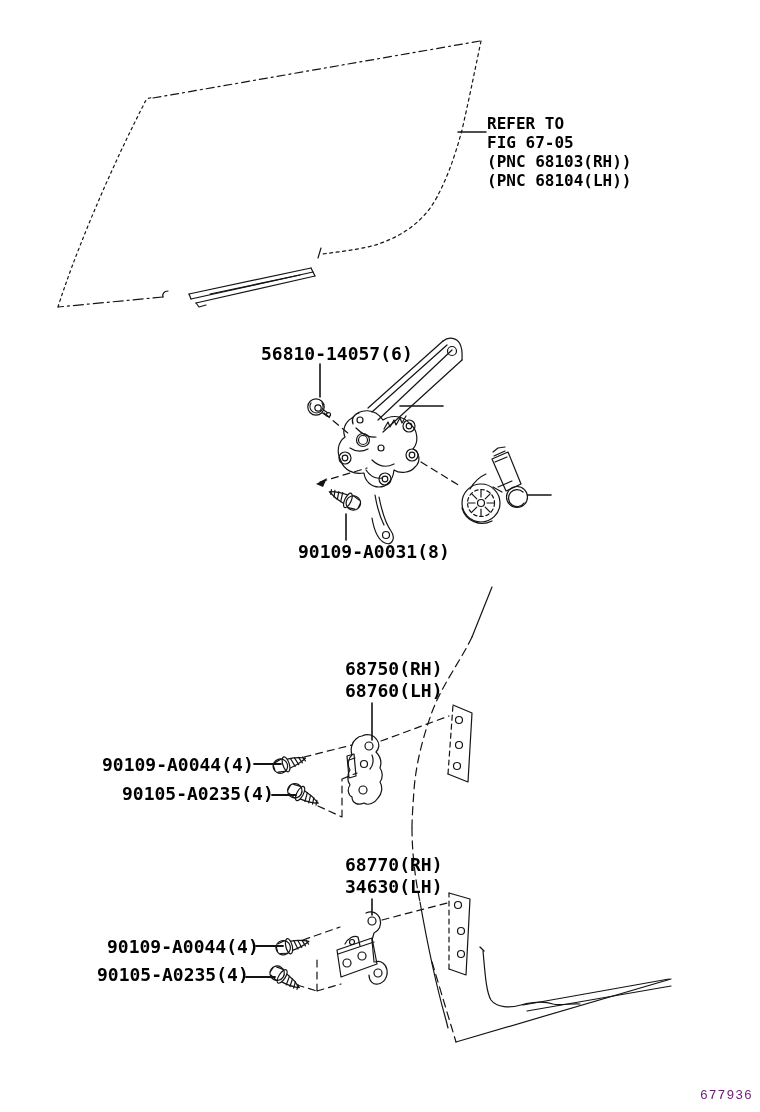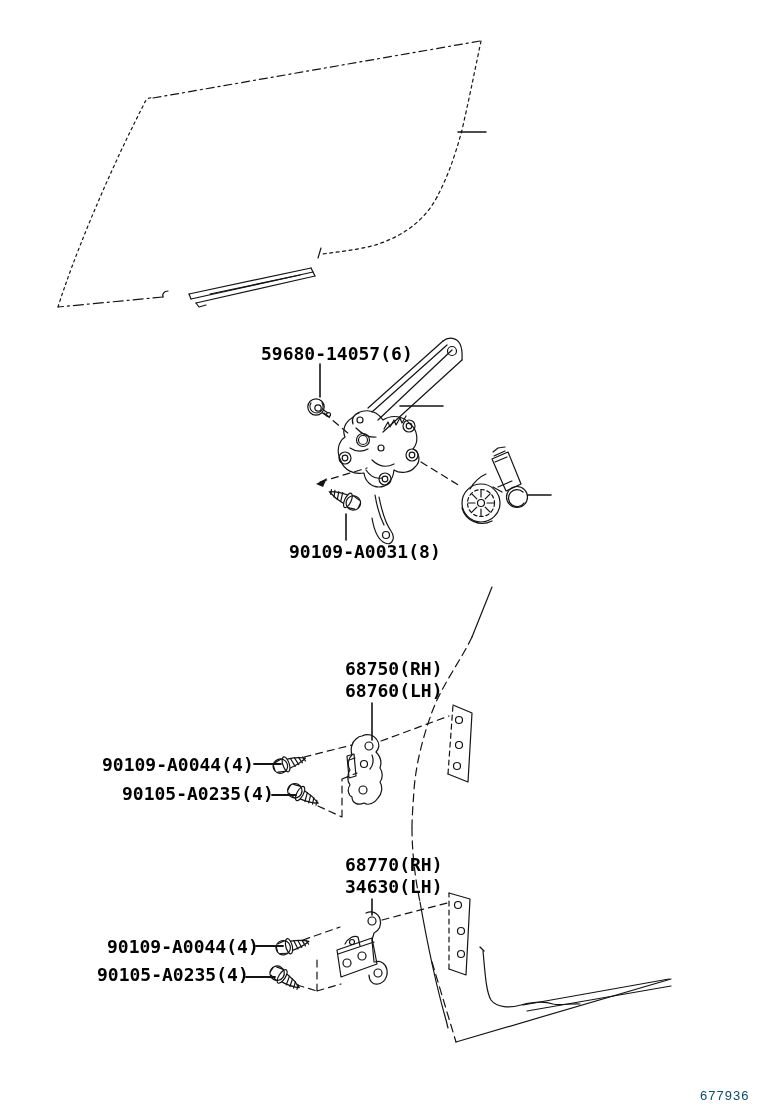--- a/index.html
+++ b/index.html
@@ -17,23 +17,23 @@
     font-weight:bold;
     font-size:18px;line-height:22px;
     color:#000;white-space:nowrap;
     letter-spacing:0px;
   }
   .refer{
     font-size:16px;line-height:19px;
   }
   .figcode{
     position:absolute;
-    font-family:Liberation Sans, sans-serif;
+    font-family:Liberation Mono, monospace;
     font-weight:normal;
-    font-size:13px;color:#0c4a6e;
+    font-size:13px;color:#701a75;
     letter-spacing:1px;white-space:nowrap;
   }
 </style>
 </head>
 <body>
 
 <div class="page">
 
   <svg class="diagram-svg" width="760" height="1112" viewBox="0 0 760 1112" fill="none" stroke="#141414" stroke-width="1.2" stroke-linecap="round" stroke-linejoin="round">
 
@@ -215,26 +215,32 @@
 
       <path d="M372,899 L372,915" stroke-width="1.6"></path>
       <path d="M256,946 L283,946" stroke-width="1.8"></path>
       <path d="M246,977 L275,977" stroke-width="1.8"></path>
 
       <use href="#g-bolt" transform="translate(290,946) rotate(-14)"></use>
       <use href="#g-bolt" transform="translate(283,977) rotate(33)"></use>
     </g>
   </svg>
 
-
-  <div class="pl" style="left:261px;top:343px">59680-14057(6)</div>
-
-
-
-  <div class="pl" style="left:289px;top:541px">90109-A0031(8)</div>
+  <div class="pl refer" style="left:487px;top:114px">
+    <div>REFER TO</div>
+    <div>FIG 67-05</div>
+    <div>(PNC 68103(RH))</div>
+    <div>(PNC 68104(LH))</div>
+  </div>
+
+  <div class="pl" style="left:261px;top:343px">56810-14057(6)</div>
+
+
+
+  <div class="pl" style="left:298px;top:541px">90109-A0031(8)</div>
 
   <div class="pl" style="left:345px;top:658px">
     <div>68750(RH)</div>
     <div>68760(LH)</div>
   </div>
 
   <div class="pl" style="left:102px;top:754px">90109-A0044(4)</div>
 
   <div class="pl" style="left:122px;top:783px">90105-A0235(4)</div>
 

